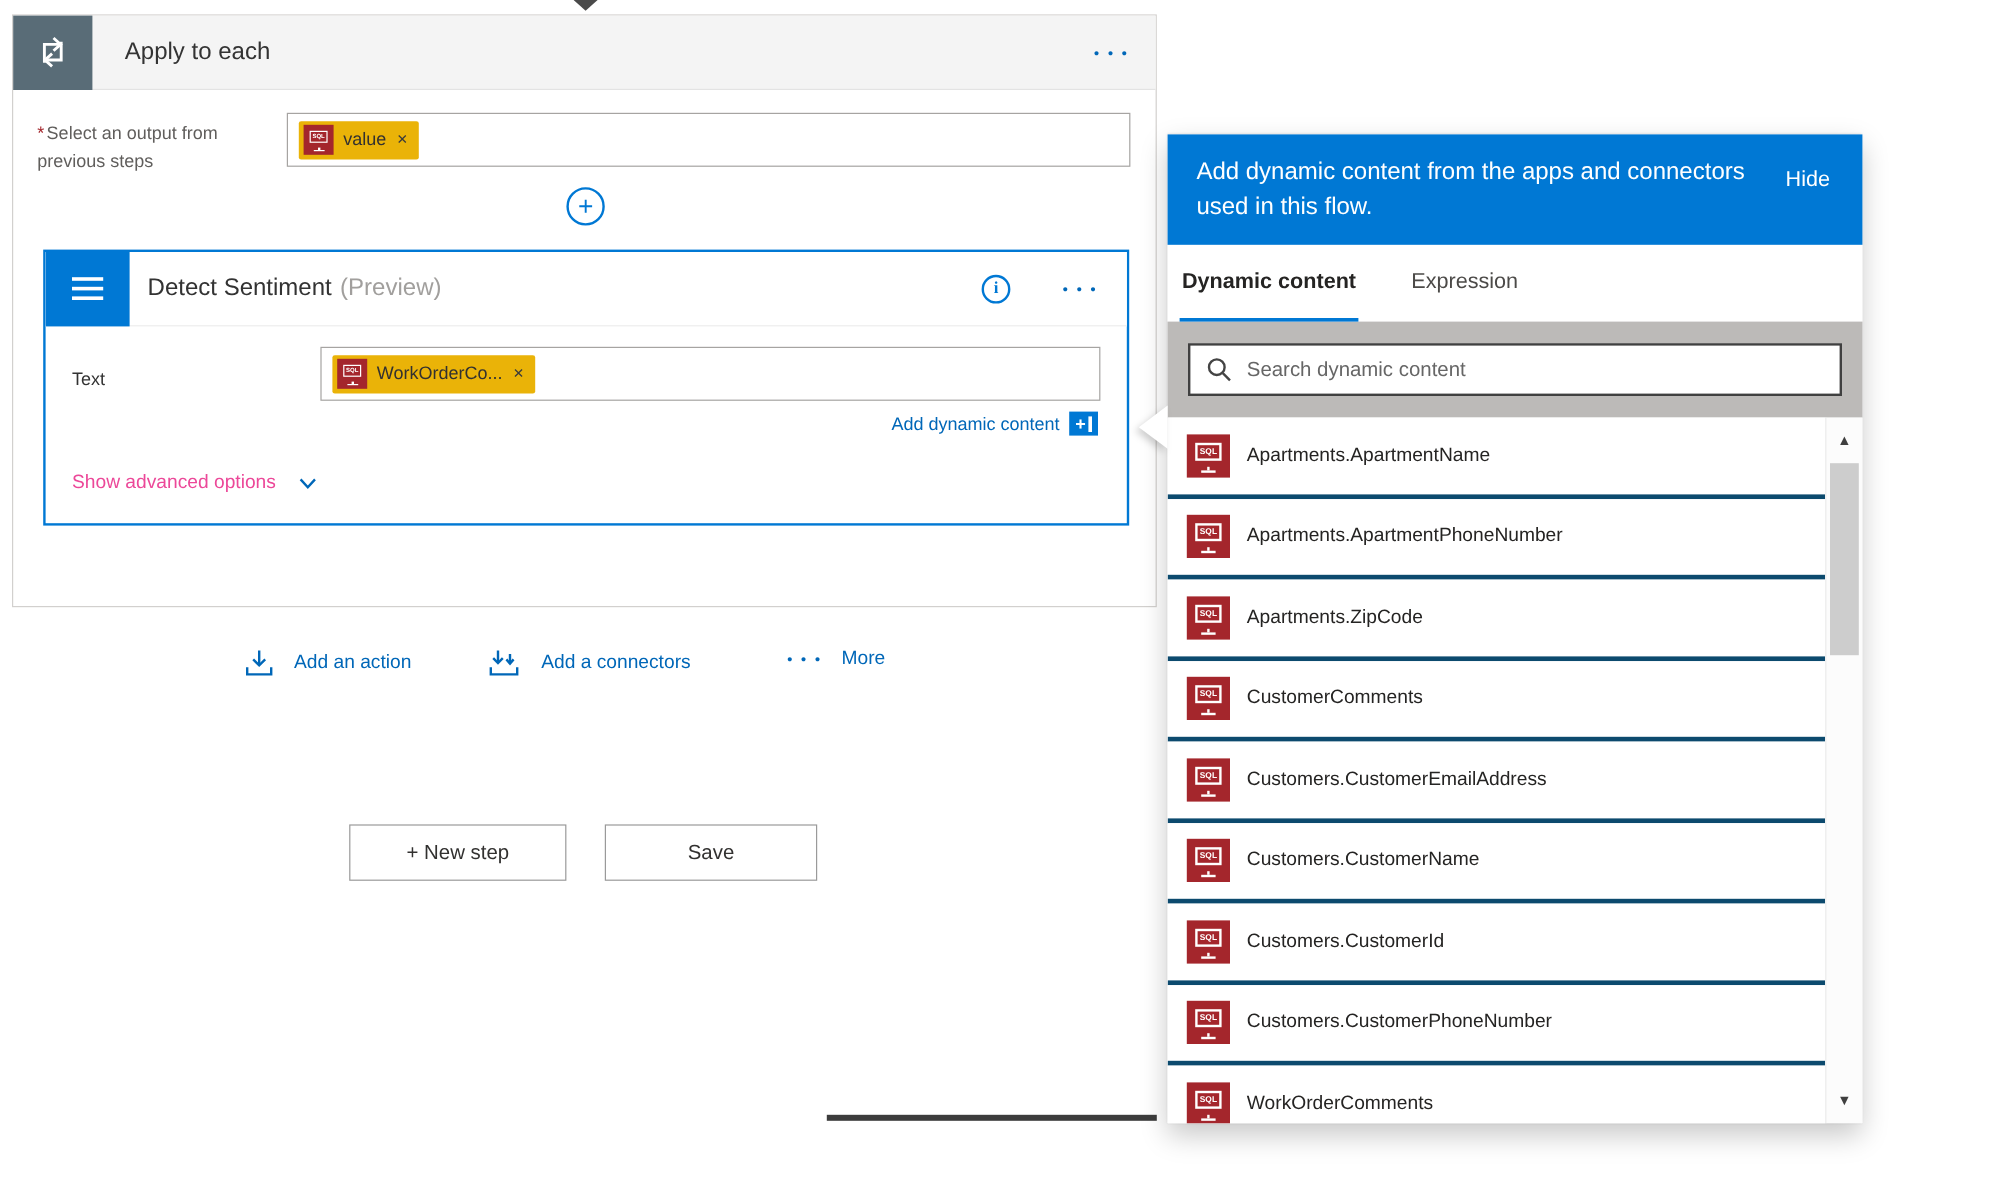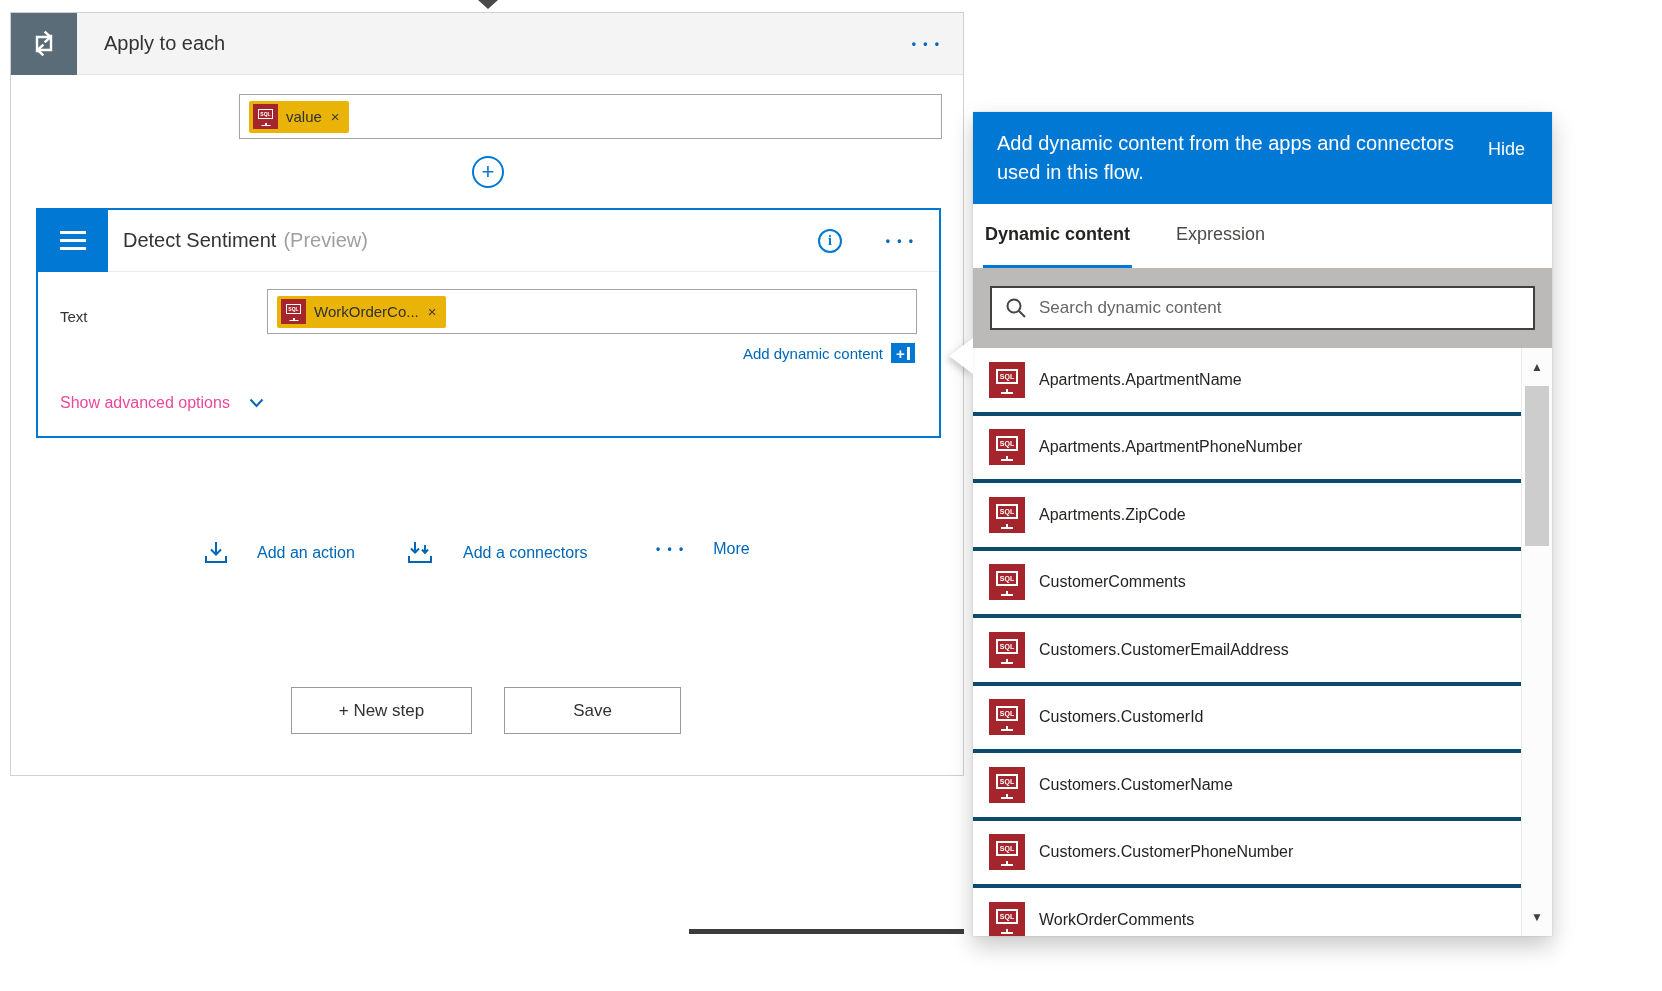--- a/index.html
+++ b/index.html
@@ -4,21 +4,21 @@
 <style>
   * { margin:0; padding:0; box-sizing:border-box; }
   body { background:#fff; font-family:"Liberation Sans", sans-serif; }
   #app { position:relative; width:1662px; height:991px; background:#fff; overflow:hidden; }
 
   
   .top-caret { position:absolute; left:478px; top:0; width:0; height:0;
     border-left:10px solid transparent; border-right:10px solid transparent; border-top:9px solid #4a4a4a; }
 
   
-  .ate-card { position:absolute; left:10px; top:12px; width:954px; height:764px;
+  .ate-card { position:absolute; left:10px; top:12px; width:954px; height:494px;
     border:1px solid #d2d0ce; background:#fff; }
   .ate-header { position:absolute; left:0; top:0; right:0; height:62px; background:#f4f4f4;
     border-bottom:1px solid #e3e3e3; display:flex; align-items:center; cursor:pointer; }
   .ate-icon { width:66px; height:62px; background:#596c77; display:flex; align-items:center; justify-content:center; flex:none; }
   .ate-title { margin-left:27px; font-size:20px; color:#333; }
   .menu-dots { position:absolute; right:22px; top:50%; transform:translateY(-50%);
     color:#0067b8; font-size:12px; letter-spacing:2px; cursor:pointer; font-weight:bold; }
 
   .select-label { position:absolute; left:20px; top:87px; width:168px; font-size:15px; color:#605e5c; line-height:23px; }
   .req { color:#a4262c; margin-right:2px; }
@@ -56,21 +56,21 @@
   .adc-row { position:absolute; right:24px; top:133px; display:flex; align-items:center; gap:8px; cursor:pointer; }
   .adc-link { color:#0067b8; font-size:15px; }
   .adc-icon { width:24px; height:20px; background:#0078d4; display:inline-flex; align-items:center; justify-content:center; cursor:pointer; }
   .adc-plus { color:#fff; font-size:15px; font-weight:bold; line-height:1; }
   .adc-bar { width:3px; height:13px; background:#fff; margin-left:2px; }
 
   .sao { position:absolute; left:22px; top:184px; display:flex; align-items:center; gap:19px;
     color:#ec4899; font-size:16px; cursor:pointer; }
 
   
-  .act-group { position:absolute; display:flex; align-items:center; gap:28px; cursor:pointer; color:#0067b8; font-size:16px; }
+  .act-group { position:absolute; display:flex; align-items:center; gap:16px; cursor:pointer; color:#0067b8; font-size:16px; }
   .act-add    { left:192px; top:527px; }
   .act-cond   { left:394px; top:527px; }
   .act-more   { left:645px; top:527px; }
   .more-dots  { font-size:12px; letter-spacing:2px; font-weight:bold; color:#0067b8; }
 
   
   .btn { position:absolute; height:47px; background:#fff; border:1px solid #9a9a9a;
     font-size:17px; color:#323130; cursor:pointer; font-family:"Liberation Sans", sans-serif; }
   .btn-newstep { left:291px; top:687px; width:181px; }
   .btn-save    { left:504px; top:687px; width:177px; }
@@ -139,20 +139,23 @@
           <path d="M8 21 V7 H20"></path>
           <path d="M16.5 2.5 L21.5 7 L16.5 11.5"></path>
           <path d="M22 6 V20 H10"></path>
           <path d="M13.5 15.5 L8.5 20 L13.5 24.5"></path>
         </svg>
       </div>
       <span class="ate-title">Apply to each</span>
       <span class="menu-dots">• • •</span>
     </div>
 
+    <div class="select-label">
+      <span class="req">*</span><span>Select an output from previous steps</span>
+    </div>
 
     <div class="field field-ate">
       <span class="token">
         <span class="sqlicon sm">
           <span class="screen">SQL</span>
           <span class="neck"></span>
             <span class="stand"></span>
         </span>
         <span class="token-label">value</span>
         <span class="token-close">×</span>
@@ -295,29 +298,29 @@
             <span class="stand"></span>
           </span>
         <span class="dc-item-label">Customers.CustomerEmailAddress</span>
       </div>
       <div class="dc-item">
         <span class="sqlicon">
             <span class="screen">SQL</span>
             <span class="neck"></span>
             <span class="stand"></span>
           </span>
+        <span class="dc-item-label">Customers.CustomerName</span>
+      </div>
+      <div class="dc-item">
+        <span class="sqlicon">
+            <span class="screen">SQL</span>
+            <span class="neck"></span>
+            <span class="stand"></span>
+          </span>
         <span class="dc-item-label">Customers.CustomerId</span>
-      </div>
-      <div class="dc-item">
-        <span class="sqlicon">
-            <span class="screen">SQL</span>
-            <span class="neck"></span>
-            <span class="stand"></span>
-          </span>
-        <span class="dc-item-label">Customers.CustomerName</span>
       </div>
       <div class="dc-item">
         <span class="sqlicon">
             <span class="screen">SQL</span>
             <span class="neck"></span>
             <span class="stand"></span>
           </span>
         <span class="dc-item-label">Customers.CustomerPhoneNumber</span>
       </div>
       <div class="dc-item">

